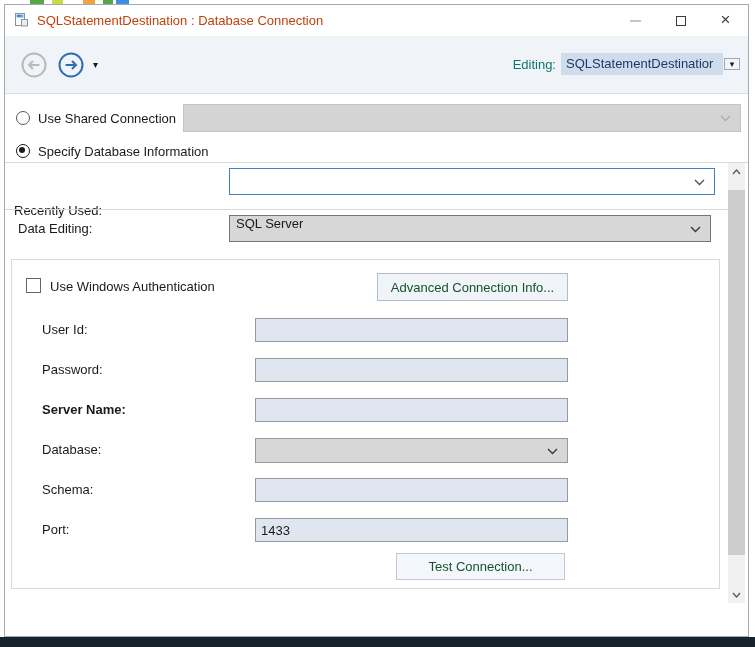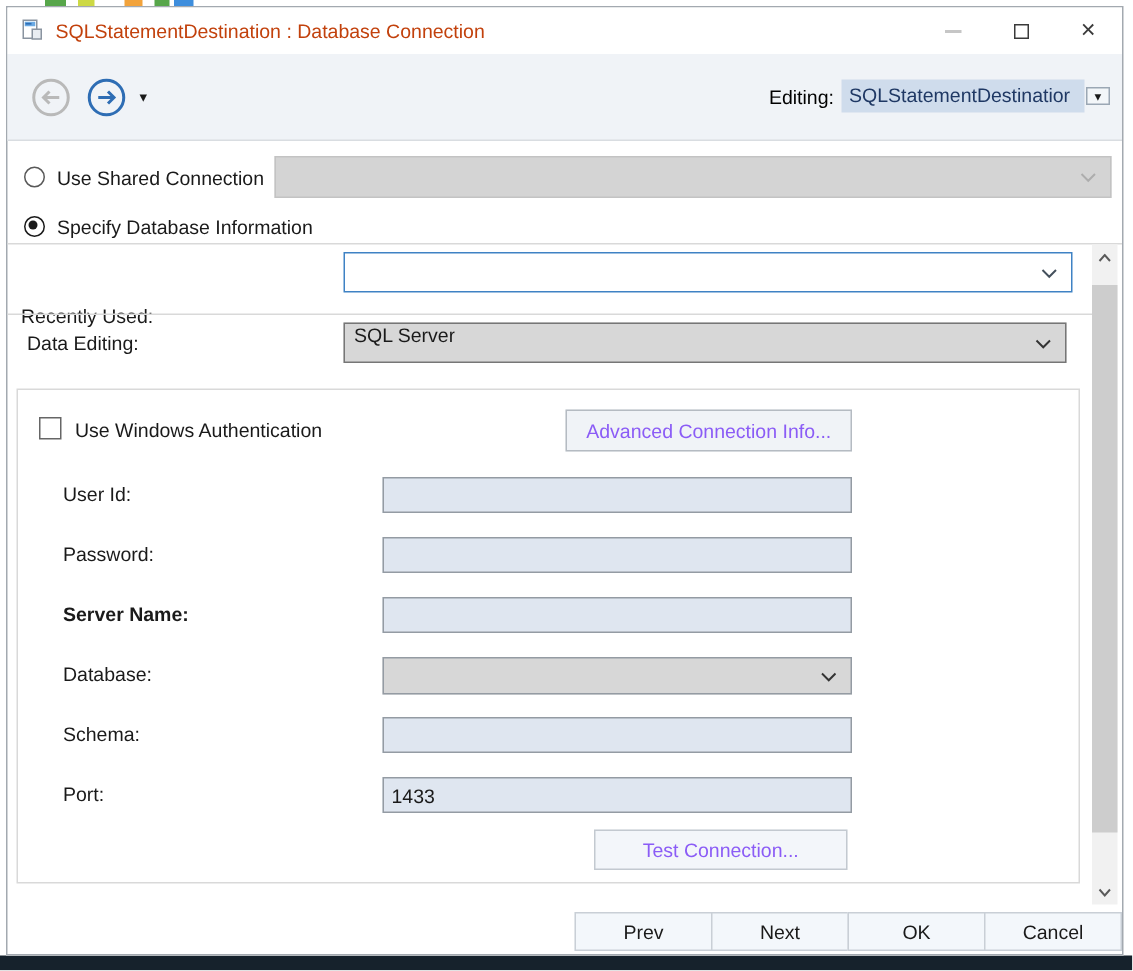--- a/index.html
+++ b/index.html
@@ -21,21 +21,21 @@
   .max-glyph{width:10px;height:10px;border:1px solid #3a3a3a;box-sizing:border-box;}
   .close-glyph{font-size:17px;color:#3a3a3a;line-height:1;margin-top:-2px;}
 
   
   .toolbar{position:absolute;left:0;top:31px;right:0;height:58px;background:#f0f3f7;
            border-bottom:1px solid #d9dde1;box-sizing:border-box;}
   .nav-back{position:absolute;left:16px;top:16px;color:#b9b9b9;}
   .nav-fwd{position:absolute;left:53px;top:16px;color:#2e6db4;}
   .nav-caret{position:absolute;left:88px;top:23px;font-size:10px;color:#1a1a1a;}
   .editing-wrap{position:absolute;right:8px;top:17px;display:flex;align-items:center;}
-  .editing-label{font-size:13px;color:#000000;margin-right:5px;}
+  .editing-label{font-size:13px;color:#0f766e;margin-right:5px;}
   .editing-combo{display:flex;align-items:center;height:22px;}
   .editing-text{background:#cfdcec;color:#1f3864;font-size:13px;line-height:22px;
                 padding:0 5px;width:152px;overflow:hidden;white-space:nowrap;}
   .editing-arrow{width:16px;border:1px solid #9ba7b4;background:#f3f6f9;box-sizing:border-box;
                  display:flex;align-items:center;justify-content:center;font-size:9px;color:#1a1a1a;margin-left:1px;}
 
   
   .radio{position:absolute;width:14px;height:14px;border:1px solid #595959;border-radius:50%;
          background:#fff;box-sizing:border-box;}
   .radio.sel{border-color:#1a1a1a;}
@@ -55,21 +55,21 @@
   .hline{position:absolute;height:1px;background:#d9d9d9;}
   .sec-label{position:absolute;font-size:13px;color:#1a1a1a;white-space:nowrap;}
 
   
   .groupbox{position:absolute;left:6px;top:254px;width:709px;height:330px;
             border:1px solid #d9d9d9;box-sizing:border-box;}
   .checkbox{position:absolute;left:14px;top:18px;width:15px;height:15px;background:#fff;
             border:1px solid #666;box-sizing:border-box;}
   .check-label{position:absolute;left:38px;top:19px;font-size:13px;color:#1a1a1a;}
   .btn{background:#f0f3f7;border:1px solid #b5bbc2;box-sizing:border-box;font-size:13px;
-       color:#8b5cf6;display:flex;align-items:center;justify-content:center;}
+       color:#14532d;display:flex;align-items:center;justify-content:center;}
   .adv-btn{position:absolute;left:365px;top:13px;width:191px;height:28px;}
   .test-btn{position:absolute;left:384px;top:293px;width:169px;height:27px;background:#f3f6fa;border-color:#c3c9d0;}
   .field-label{position:absolute;left:30px;font-size:13px;color:#1a1a1a;white-space:nowrap;}
   .input-field{position:absolute;left:243px;width:313px;height:24px;background:#dfe6f0;
                border:1px solid #949ba3;box-sizing:border-box;font-family:"Liberation Sans",sans-serif;
                font-size:13px;color:#1a1a1a;padding:0 5px;outline:none;}
   .db-combo{left:243px;width:313px;height:25px;}
 
   
   .scrollbar{position:absolute;right:3px;top:158px;width:17px;height:440px;background:#f1f1f1;}
@@ -207,21 +207,15 @@
           </svg>
       </div>
       <div class="scroll-thumb"></div>
       <div class="scroll-arrow" style="bottom:0;">
         <svg width="9" height="6" viewBox="0 0 9 6">
             <polyline points="1,1 4.5,5 8,1" fill="none" stroke="currentColor" stroke-width="1.3"></polyline>
           </svg>
       </div>
     </div>
 
-    <div class="footer">
-      <div class="footer-btn">Prev</div>
-      <div class="footer-btn">Next</div>
-      <div class="footer-btn">OK</div>
-      <div class="footer-btn">Cancel</div>
-    </div>
 
   </div>
 </div>
 
 </body></html>

